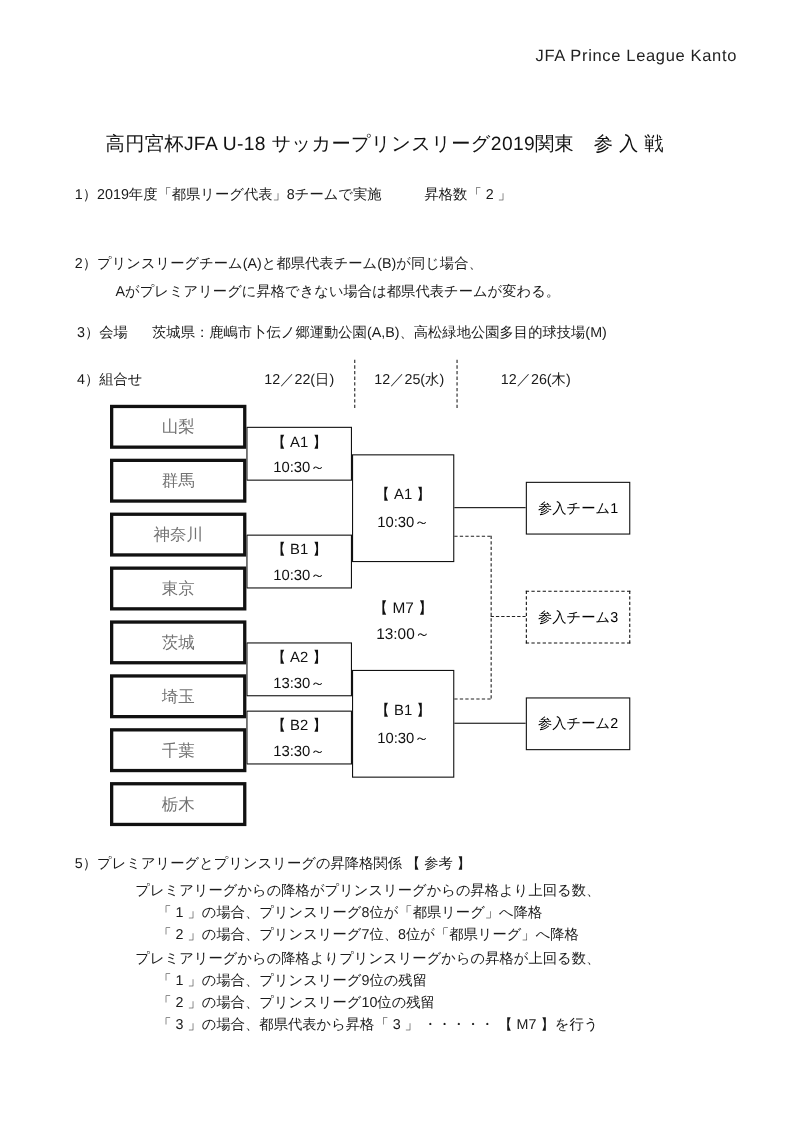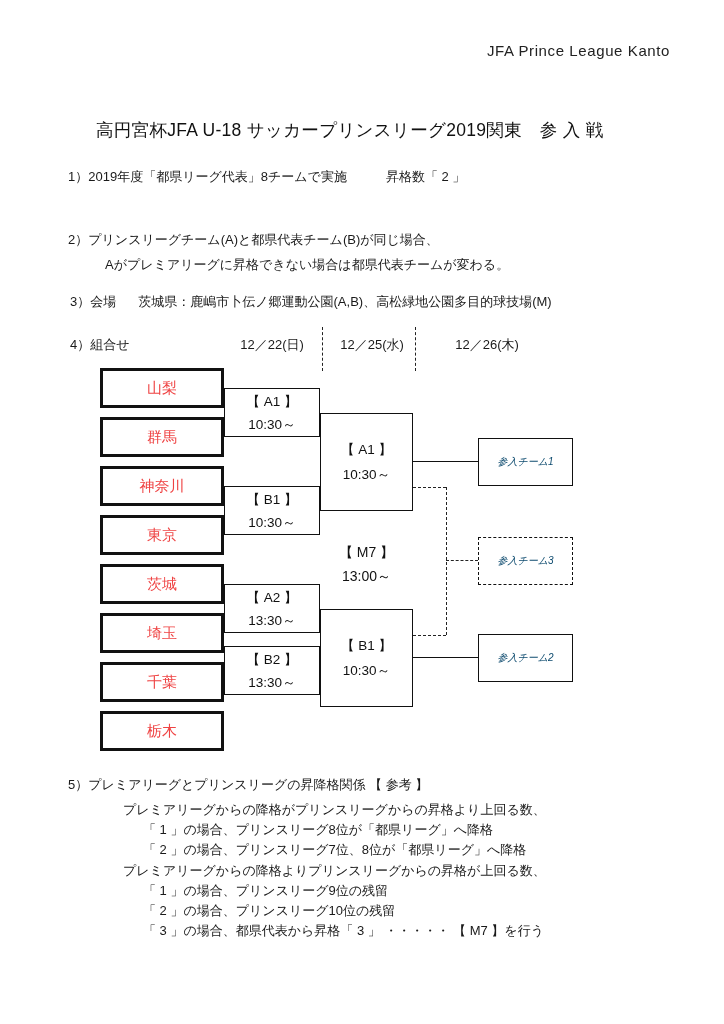--- a/index.html
+++ b/index.html
@@ -8,33 +8,33 @@
     font-family:"Liberation Sans",sans-serif;color:#1a1a1a;overflow:hidden;
   }
   .abs{position:absolute;white-space:nowrap;}
   .header-text{font-size:15px;letter-spacing:0.6px;color:#222;}
   .title-text{font-size:17.5px;letter-spacing:0.3px;color:#111;}
   .body-text{font-size:13px;color:#1a1a1a;}
   .date-text{font-size:13px;transform:translateX(-50%);}
   .team-box{
     position:absolute;left:100px;width:124px;height:40px;box-sizing:border-box;
     border:3px solid #111;background:#fff;display:flex;align-items:center;justify-content:center;
-    font-size:15px;color:#ef4444;
+    font-size:15px;color:#737373;
   }
   .match-box{
     position:absolute;box-sizing:border-box;border:1.5px solid #111;background:#fff;
     display:flex;flex-direction:column;align-items:center;justify-content:center;
     font-size:13.5px;line-height:23px;color:#111;
   }
   .r1{left:224px;width:96px;height:49px;}
   .r2{left:320px;width:93px;height:98px;line-height:25px;}
   .entry-box{
     position:absolute;left:478px;width:95px;height:48px;box-sizing:border-box;
     border:1.5px solid #111;background:#fff;display:flex;align-items:center;justify-content:center;
-    font-size:10px;color:#0c4a6e;font-style:italic;
+    font-size:13px;color:#000000;
   }
   .entry-dashed{border-style:dashed;}
   .m7-label{
     position:absolute;left:320px;width:93px;top:540px;text-align:center;
     font-size:14px;line-height:24px;color:#111;
   }
   .hline{position:absolute;height:0;border-top:1.5px solid #111;}
   .hline-dashed{position:absolute;height:0;border-top:1.5px dashed #222;}
   .vline-dashed{position:absolute;width:0;border-left:1.5px dashed #222;}
 </style>

